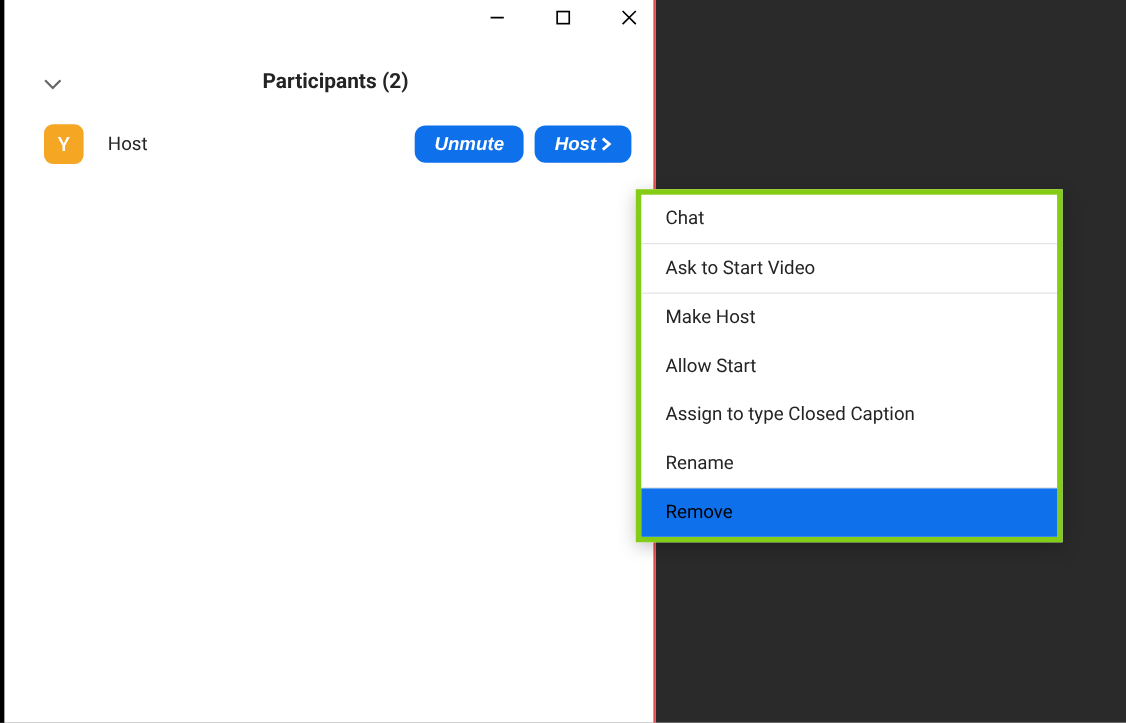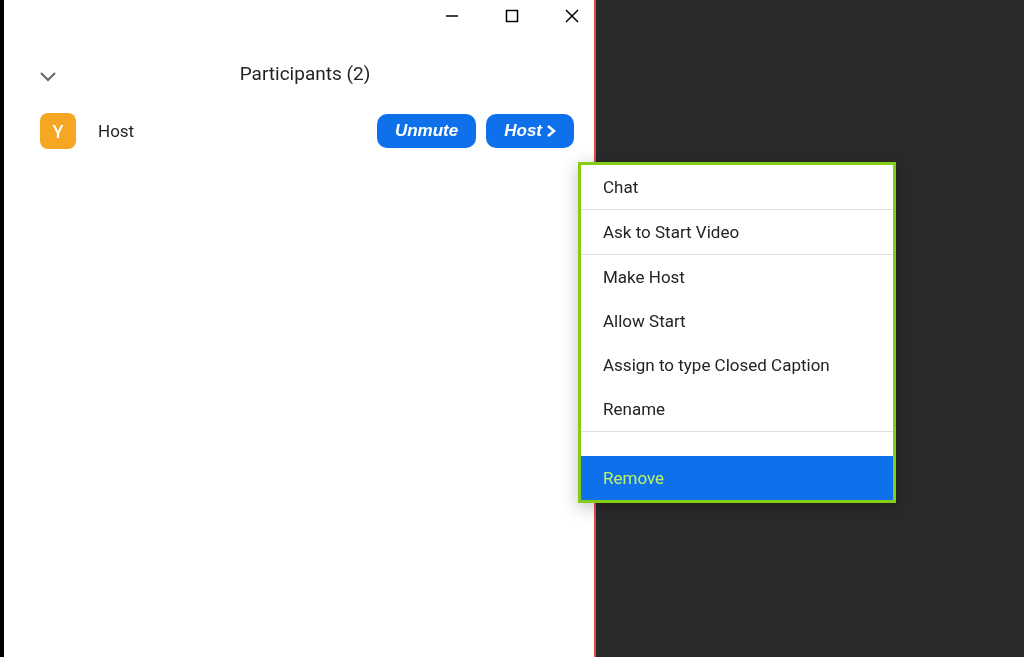--- a/index.html
+++ b/index.html
@@ -53,21 +53,21 @@
     }
     .chevron-down {
       position: absolute;
       left: 36px;
       top: 40px;
     }
     .panel-title {
       flex: 1;
       text-align: center;
       font-size: 19px;
-      font-weight: 400;
+      font-weight: 700;
       color: #242424;
     }
     .participant-row {
       display: flex;
       align-items: center;
       padding: 10px 20px 10px 36px;
       gap: 22px;
     }
     .avatar {
       width: 36px;
@@ -110,37 +110,36 @@
       gap: 4px;
       font-style: italic;
     }
     .btn-group {
       display: flex;
       gap: 10px;
     }
     .context-menu {
       position: absolute;
       left: 578px;
-      top: 162px;
-      width: 318px;
+      top: 172px;
+      width: 388px;
       background: #fff;
-      border: 3px solid #84cc16;
+      border: 5px solid #84cc16;
       box-shadow: 0 4px 16px rgba(0,0,0,0.25);
       z-index: 10;
     }
     .menu-item {
       padding: 12px 22px;
       font-size: 17px;
       color: #242424;
       cursor: pointer;
     }
     .menu-item.highlighted {
       background: #0e71eb;
-      color: #bef264;
-      margin-top: 24px;
+      color: #000000;
     }
     .menu-divider {
       height: 1px;
       background: #e0e0e0;
       margin: 0;
     }
     svg { display: block; }
   </style>
 </head>
 <body>

